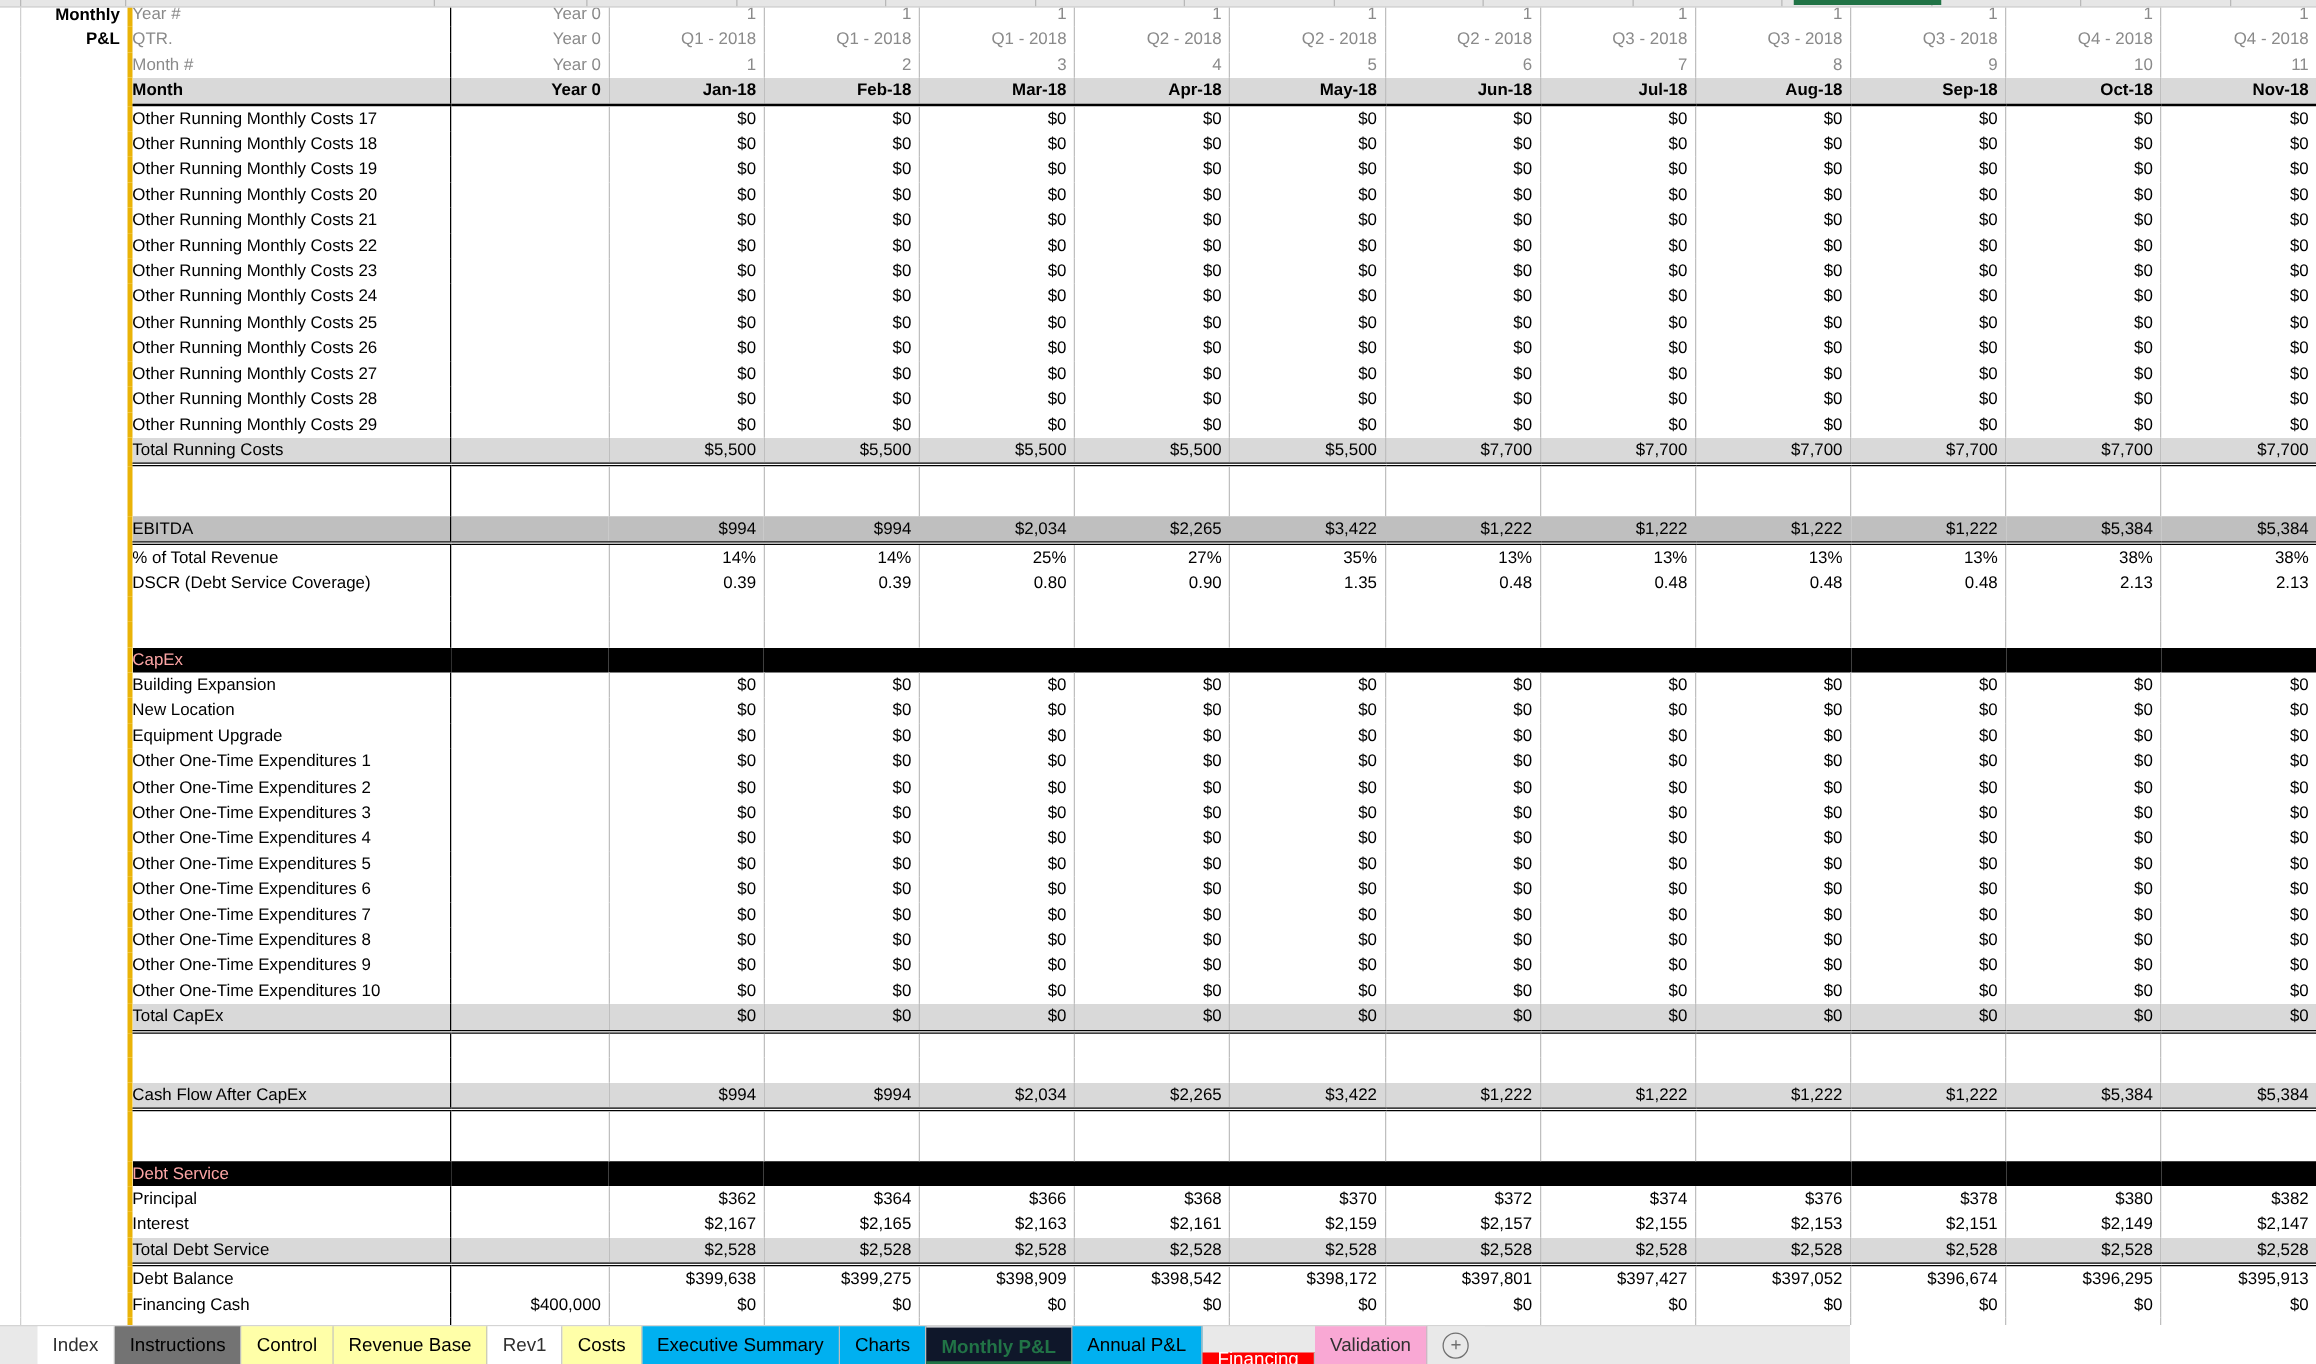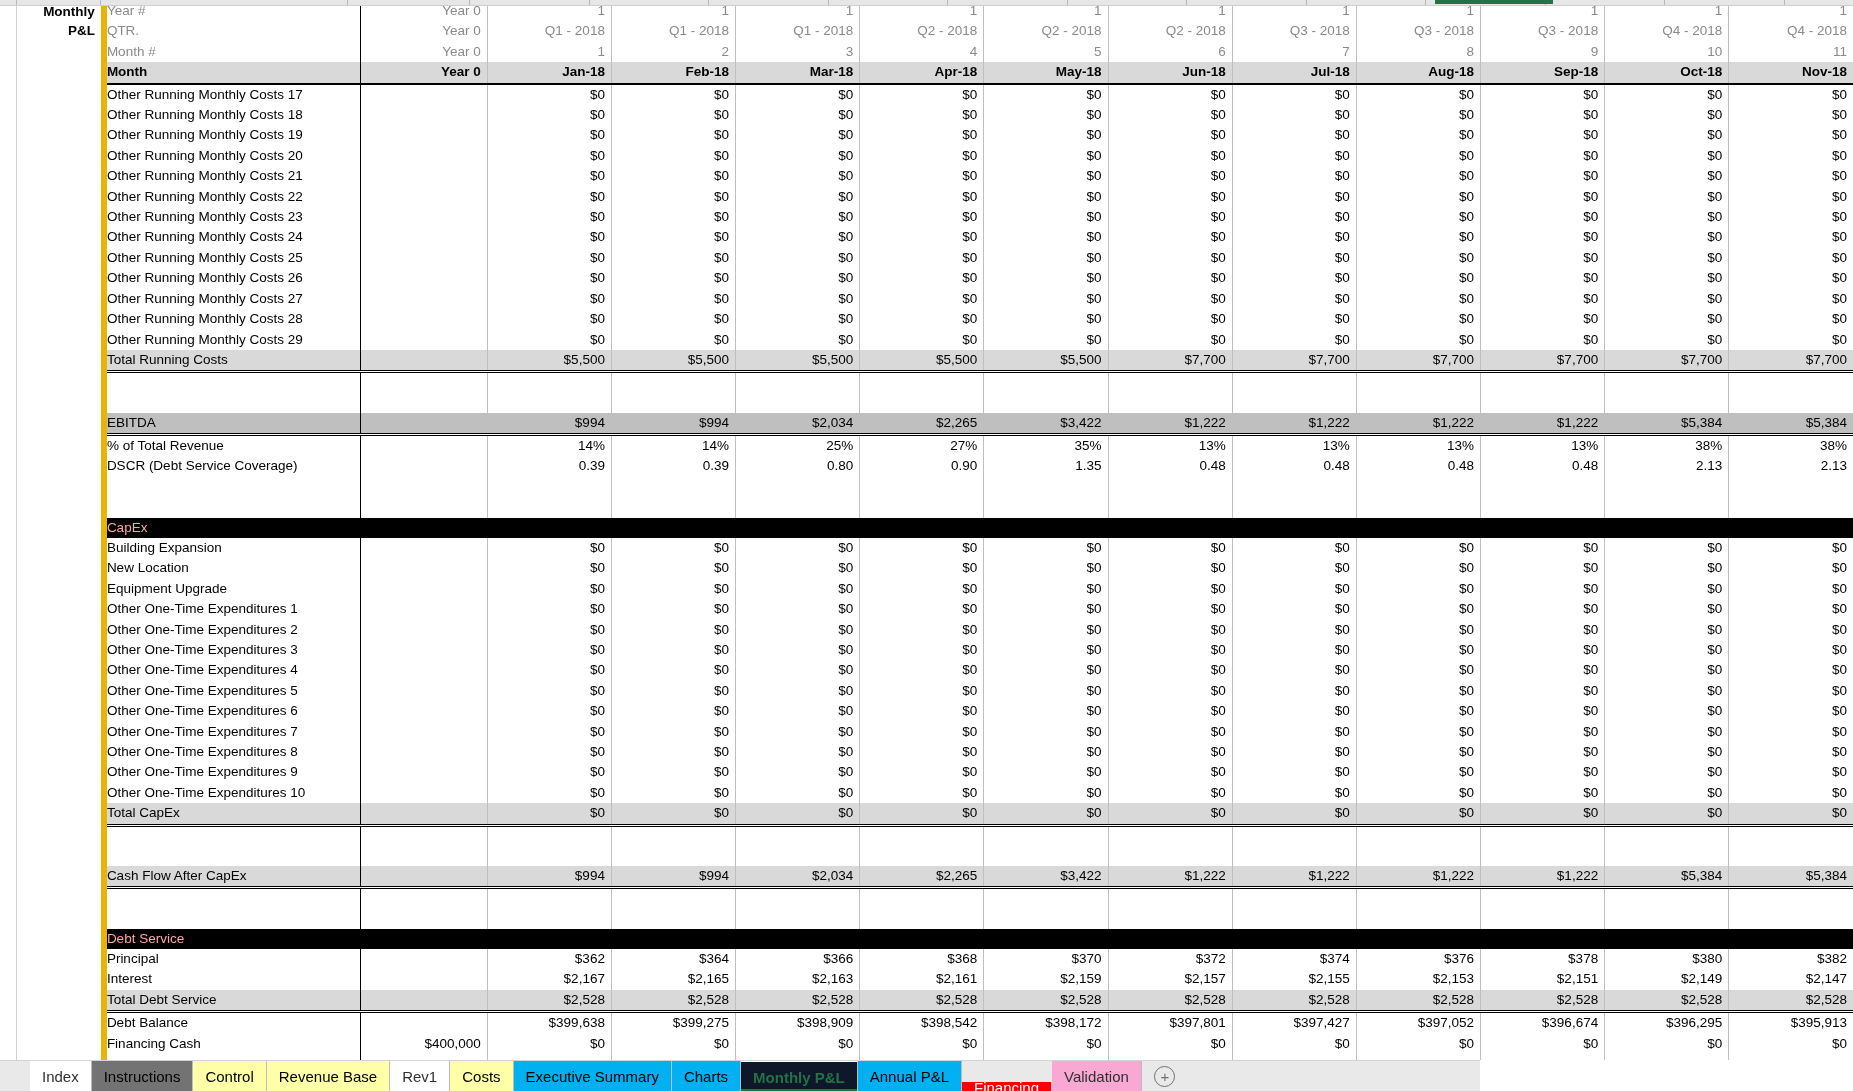--- a/index.html
+++ b/index.html
@@ -40,21 +40,21 @@
   .month-hdr.lbl{text-align:left;}
   .sec-black{background:#000000;color:#fca5a5;text-align:left;padding-left:4px;font-weight:normal;margin-top:16px;}
   .sec-black-blank{background:#000000;}
   .tot-grey{background:#d9d9d9;}
   .tot-grey-strong{background:#bfbfbf;}
   .dbl-bot{border-bottom:3px double #000;}
   .vline{border-left:1px solid #bfbfbf;}
   .vline-dark{border-left:1px solid #000;}
   .boxtop{border-top:1px solid #000;}
   .blankrow td{height:20.4px;background:#fff;}
-  .lbl-box{border-left:6px solid #eab308;border-right:1px solid #000;}
+  .lbl-box{border-left:4px solid #eab308;border-right:1px solid #000;}
 
   
   #colmark{position:absolute;top:0;left:1435px;width:118px;height:4px;background:#217346;}
 
   
   #ruler{position:absolute;top:0;left:0;width:1853px;height:5px;background:#e6e6e6;border-bottom:1px solid #d0d0d0;}
   #ruler .seg{position:absolute;top:0;height:5px;border-right:1px solid #b8b8b8;}
 
   
   #tabbar{

